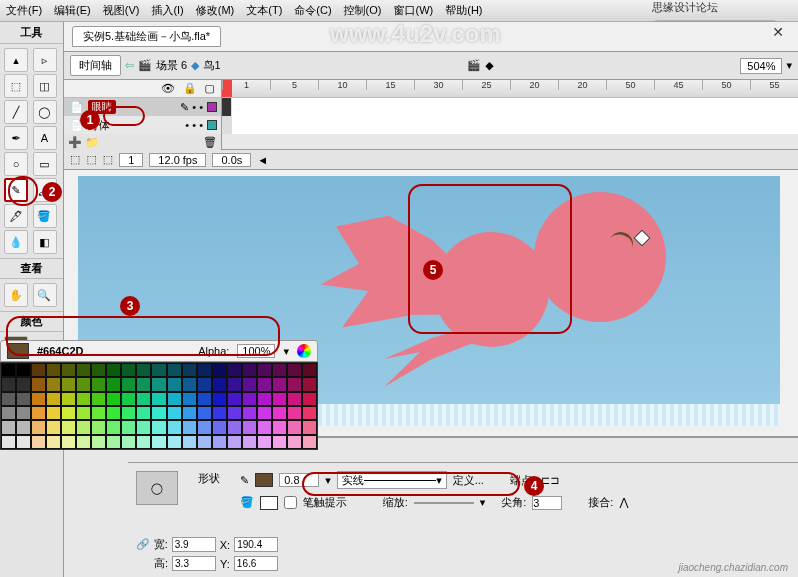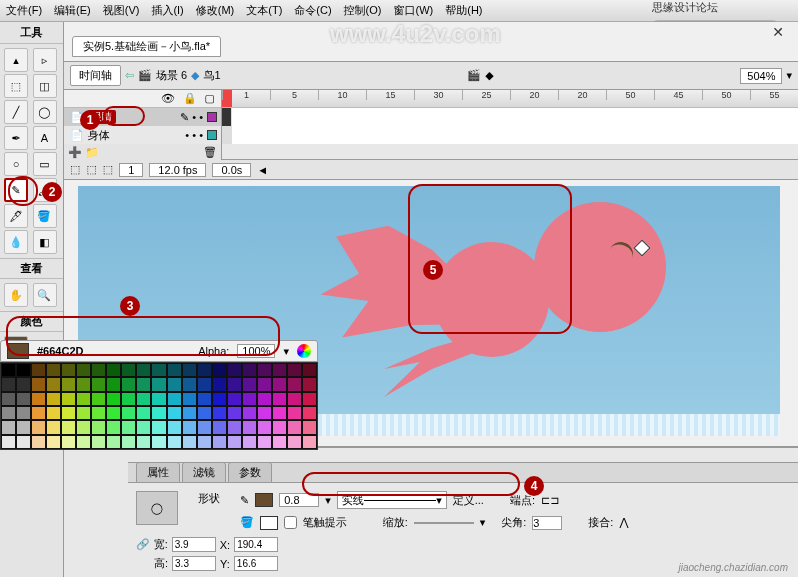--- a/index.html
+++ b/index.html
@@ -13,21 +13,21 @@
 
 .toolbox { position: absolute; left: 0; top: 22px; width: 64px; bottom: 0; background: #e4e4e4; border-right: 1px solid #999; }
 .tbx-title { text-align: center; padding: 3px 0; font-weight: bold; border-bottom: 1px solid #bbb; }
 .tool-grid { display: grid; grid-template-columns: 1fr 1fr; gap: 2px; padding: 4px; }
 .tool-btn { width: 24px; height: 24px; background: #f2f2f2; border: 1px solid #bbb; border-radius: 2px; display: flex; align-items: center; justify-content: center; cursor: pointer; }
 .tool-btn.sel { background: #fff; border: 2px solid #a00; }
 .tbx-section { text-align: center; padding: 2px 0; font-weight: bold; border-top: 1px solid #bbb; border-bottom: 1px solid #bbb; }
 
 .doc-area { position: absolute; left: 64px; top: 22px; right: 0; bottom: 0; background: #e8e8e8; }
 .doc-tab { background: #f0f0f0; padding: 4px 8px; border-bottom: 1px solid #999; display: flex; align-items: center; }
-.doc-tab-inner { background: #fff; padding: 2px 10px; border: 1px solid #999; border-radius: 3px 3px 0 0; margin-top: 10px; }
+.doc-tab-inner { background: #fff; padding: 2px 10px; border: 1px solid #999; border-radius: 3px 3px 0 0; }
 .timeline-bar { height: 28px; display: flex; align-items: center; background: #e4e4e4; padding: 0 6px; gap: 4px; border-bottom: 1px solid #999; }
 .timeline-btn { padding: 2px 8px; background: #fff; border: 1px solid #999; border-radius: 2px; }
 .zoom-box { margin-left: auto; background: #fff; border: 1px solid #999; padding: 1px 6px; }
 
 .layers-area { display: flex; height: 70px; background: #e8e8e8; border-bottom: 1px solid #999; }
 .layers-left { width: 158px; border-right: 1px solid #999; }
 .layers-header { height: 18px; display: flex; align-items: center; justify-content: flex-end; gap: 8px; padding-right: 6px; border-bottom: 1px solid #bbb; background: #f0f0f0; }
 .layer-row { height: 18px; display: flex; align-items: center; padding-left: 6px; gap: 4px; }
 .layer-row.sel { background: #ccc; }
 .layer-name-pill { background: #a00; color: #fff; padding: 0 4px; border-radius: 2px; font-size: 10px; }
@@ -218,25 +218,20 @@
       <div class="bird-wing"></div>
       <div class="bird-tail"></div>
       <div class="bird-body"></div>
       <div class="bird-head"></div>
       <div class="bird-eye"></div>
       <div class="pencil-cursor"></div>
     </div>
   </div>
 
   <div class="prop-panel">
-    <div class="prop-tabs">
-      <span>属性</span>
-      <span>滤镜</span>
-      <span>参数</span>
-    </div>
     <div class="prop-body">
       <div>
         <div class="shape-icon">◯</div>
       </div>
       <div>形状</div>
       <div style="display:flex;flex-direction:column;gap:6px">
         <div class="stroke-row">
           <span>✎</span>
           <span class="stroke-swatch"></span>
           <span class="stroke-weight">0.8</span>

